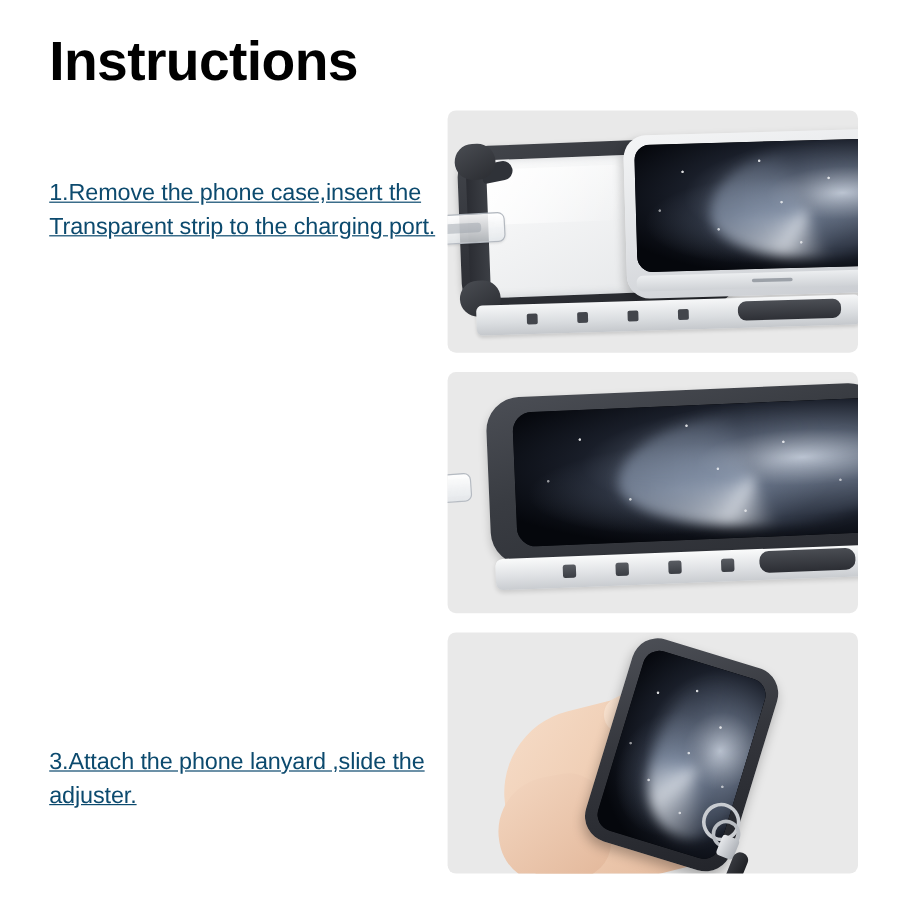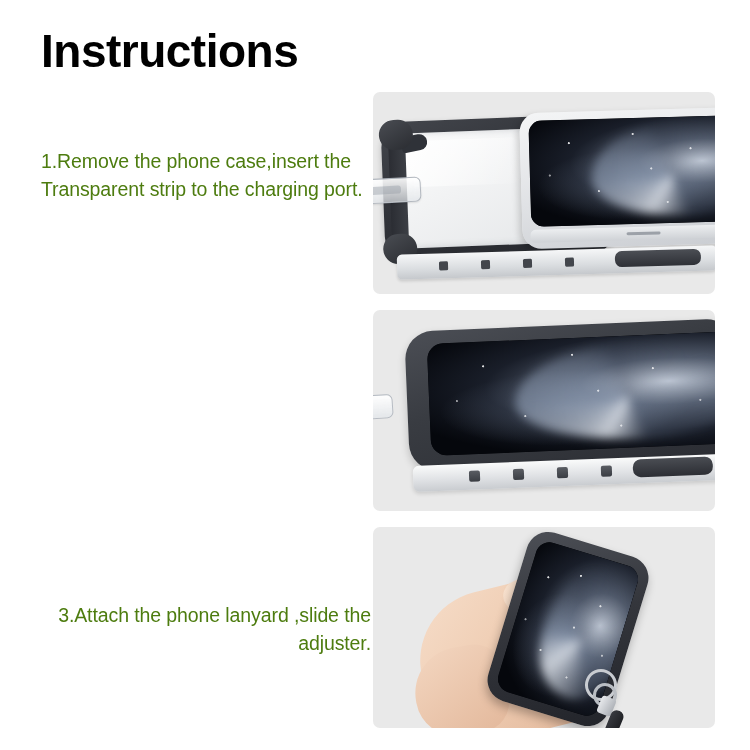--- a/index.html
+++ b/index.html
@@ -35,26 +35,27 @@
     white-space: nowrap;
   }
 
   
   .step-text {
     position: absolute;
     left: 41px;
     width: 330px;
     font-size: 19.5px;
     line-height: 1.42;
-    color: #4d7c0f;
+    color: #0c4a6e;
     letter-spacing: -0.1px;
+    text-decoration: underline;
   }
   .step-text-1 { top: 148px; }
   .step-text-2 { top: 394px; }
-  .step-text-3 { top: 602px; text-align: right; }
+  .step-text-3 { top: 622px; }
 
   
   .panel {
     position: absolute;
     left: 373px;
     width: 342px;
     background: #e9e9e9;
     border-radius: 7px;
     overflow: hidden;
   }

